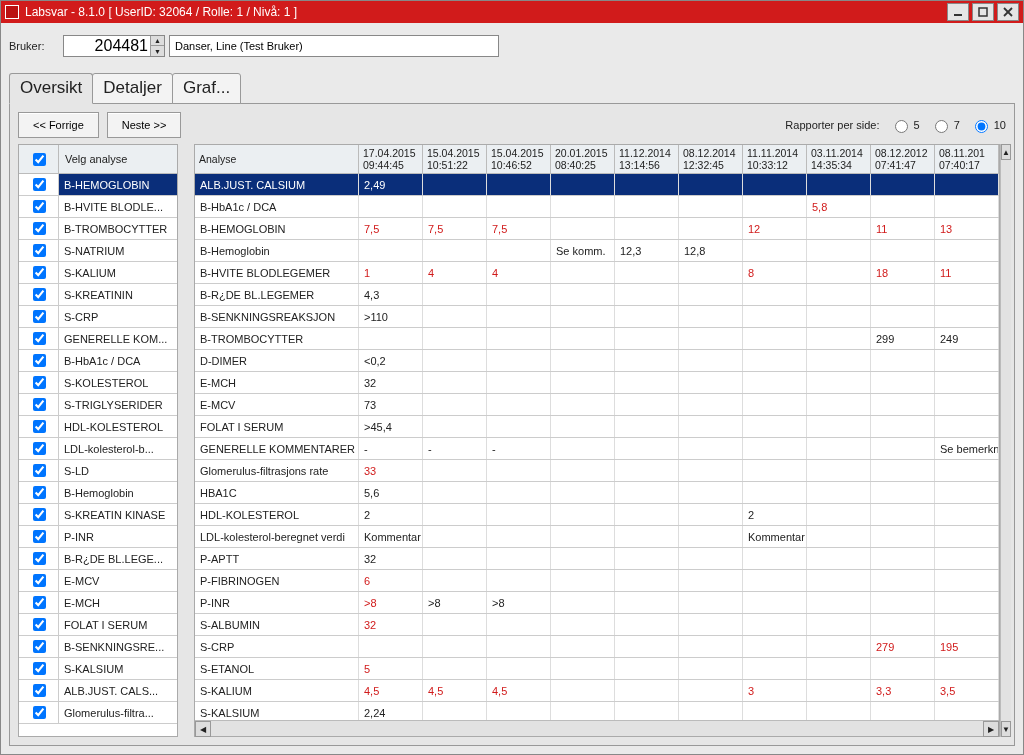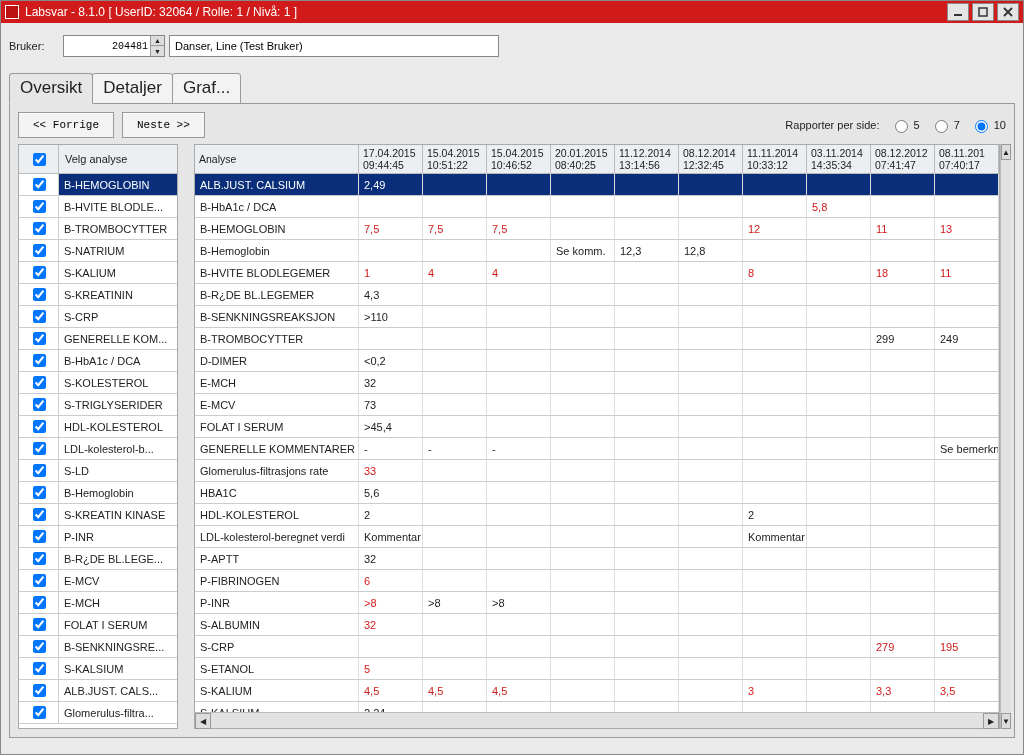--- a/index.html
+++ b/index.html
@@ -3,35 +3,35 @@
 <meta charset="utf-8">
 <style>
   *{box-sizing:border-box}
   body{margin:0;font-family:Tahoma,Segoe UI,sans-serif;font-size:11px;color:#222;background:#eee}
   .window{width:1024px;height:755px;background:#eaeaea;border:1px solid #888}
   .titlebar{height:22px;background:#d11b1b;color:#fff;display:flex;align-items:center;padding:0 4px;font-size:12px}
   .tb-icon{width:14px;height:14px;background:#b11;border:1px solid #fff;margin-right:6px}
   .tb-title{flex:1}
   .tb-btn{width:22px;height:18px;background:#e5e5e5;border:1px solid #888;margin-left:3px;display:flex;align-items:center;justify-content:center;font-weight:bold;font-size:11px;color:#333}
   .tb-btn svg{display:block}
-  .workarea{padding:6px 8px 16px 8px;height:calc(100% - 22px);background:#eaeaea;display:flex;flex-direction:column}
+  .workarea{padding:6px 8px 8px 8px;height:calc(100% - 22px);background:#eaeaea;display:flex;flex-direction:column}
   .bruker-row{display:flex;align-items:center;padding:6px 0 14px 0}
   .lbl{width:54px}
   .spin{display:flex;align-items:center;border:1px solid #888;background:#fff;height:22px}
-  .spin input{border:0;height:20px;width:86px;text-align:right;font-family:Liberation Mono, monospace;font-size:10px;padding-right:2px;outline:none}
+  .spin input{border:0;height:20px;width:86px;text-align:right;font-family:Liberation Sans, sans-serif;font-size:16px;padding-right:2px;outline:none}
   .spinbtns{display:flex;flex-direction:column}
   .spinbtns div{width:14px;height:10px;background:#ddd;border-left:1px solid #999;display:flex;align-items:center;justify-content:center;font-size:7px}
   .spinbtns div:first-child{border-bottom:1px solid #999}
   .nameinput{height:22px;border:1px solid #888;background:#fff;width:330px;margin-left:4px;padding:0 5px;font-family:inherit;font-size:11px}
   .tabs{display:flex;margin-bottom:-1px;margin-top:2px}
   .tab{background:#f3f3f3;border:1px solid #999;padding:4px 10px 5px;margin-right:-1px;font-size:17px;position:relative;border-top-left-radius:3px;border-top-right-radius:3px}
   .tab.active{background:#e6e6e6;border-bottom:1px solid #e6e6e6;z-index:2}
   .panel{border:1px solid #999;background:#e6e6e6;padding:8px;flex:1;display:flex;flex-direction:column;min-height:0}
   .topbar{display:flex;align-items:center;margin-bottom:6px}
-  .btn{background:#f3f3f3;border:1px solid #999;height:26px;padding:0 14px;display:inline-flex;align-items:center;font-family:Liberation Mono, monospace;font-size:11px;cursor:pointer;box-shadow:0 1px 0 #fff inset}
+  .btn{background:#f3f3f3;border:1px solid #999;height:26px;padding:0 14px;display:inline-flex;align-items:center;font-family:Liberation Sans, sans-serif;font-size:11px;cursor:pointer;box-shadow:0 1px 0 #fff inset}
   .spacer{flex:1}
   .rps{display:flex;align-items:center;gap:10px}
   .rps label{display:flex;align-items:center;gap:3px}
   .grids{display:flex;gap:16px;flex:1;min-height:0}
   .leftgrid{width:160px;display:flex;flex-direction:column;border:1px solid #aaa;background:#fff;min-height:0}
   .leftheader{display:flex;background:#ebeff2;border-bottom:1px solid #bbb}
   .leftheader .lhchk{width:40px;display:flex;align-items:center;justify-content:center;border-right:1px solid #bbb;height:28px}
   .leftheader .lhlbl{flex:1;display:flex;align-items:center;padding-left:6px;height:28px}
   .leftbody{flex:1;overflow:hidden}
   .lrow{display:flex;border-bottom:1px solid #ccc;height:22px}

